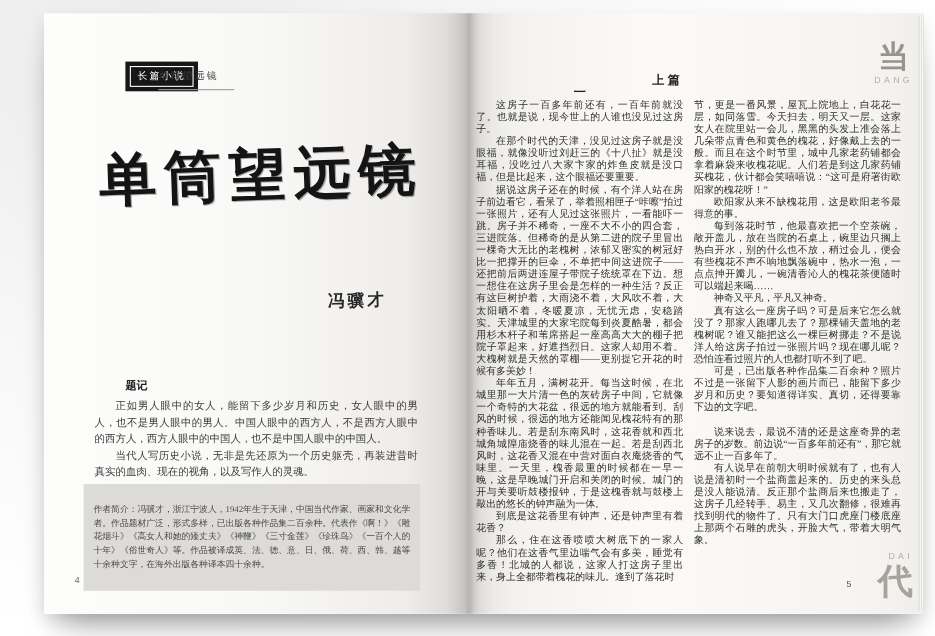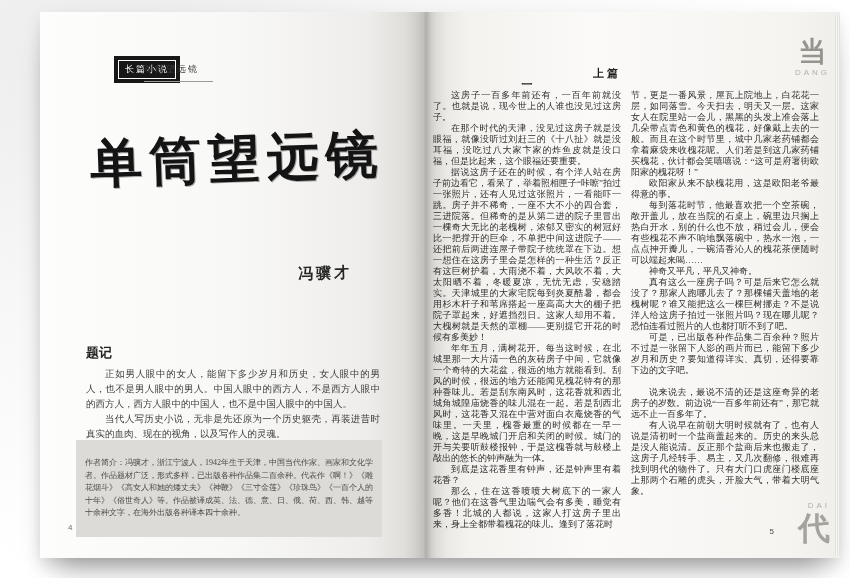--- a/index.html
+++ b/index.html
@@ -50,21 +50,21 @@
     transform:rotate(-2deg);white-space:nowrap;
     font-family:"DejaVu Serif","Liberation Serif",serif;
     text-shadow:1px 1px 0 rgba(20,20,20,0.35);
   }
   .author-sig{
     position:absolute;left:258px;top:252px;
     font-size:15px;letter-spacing:3px;color:#262626;transform:rotate(-2deg);
     font-weight:bold;
   }
   .epigraph{position:absolute;left:46px;top:332px;width:294px;color:#3c3c3c;}
-  .epigraph-label{font-weight:bold;font-size:13px;color:#222;margin-bottom:5px;}
+  .epigraph-label{font-weight:bold;font-size:10px;color:#222;margin-bottom:5px;margin-left:28px;}
   .epigraph p{margin:0;font-size:9.5px;line-height:15px;text-indent:2em;text-align:justify;}
   .bio{
     position:absolute;left:36px;top:428px;width:288px;
     background:#dcdbd7;padding:17px 9px;
     font-size:8px;line-height:12.5px;color:#4a4a48;text-align:justify;
   }
   .pagenum{font-size:8px;color:#6d6d6d;font-family:"Liberation Sans","DejaVu Sans",sans-serif;}
   .pagenum-left{position:absolute;left:28px;bottom:26px;}
   .pagenum-right{position:absolute;right:66px;bottom:22px;color:#4d4d4d;}
 

